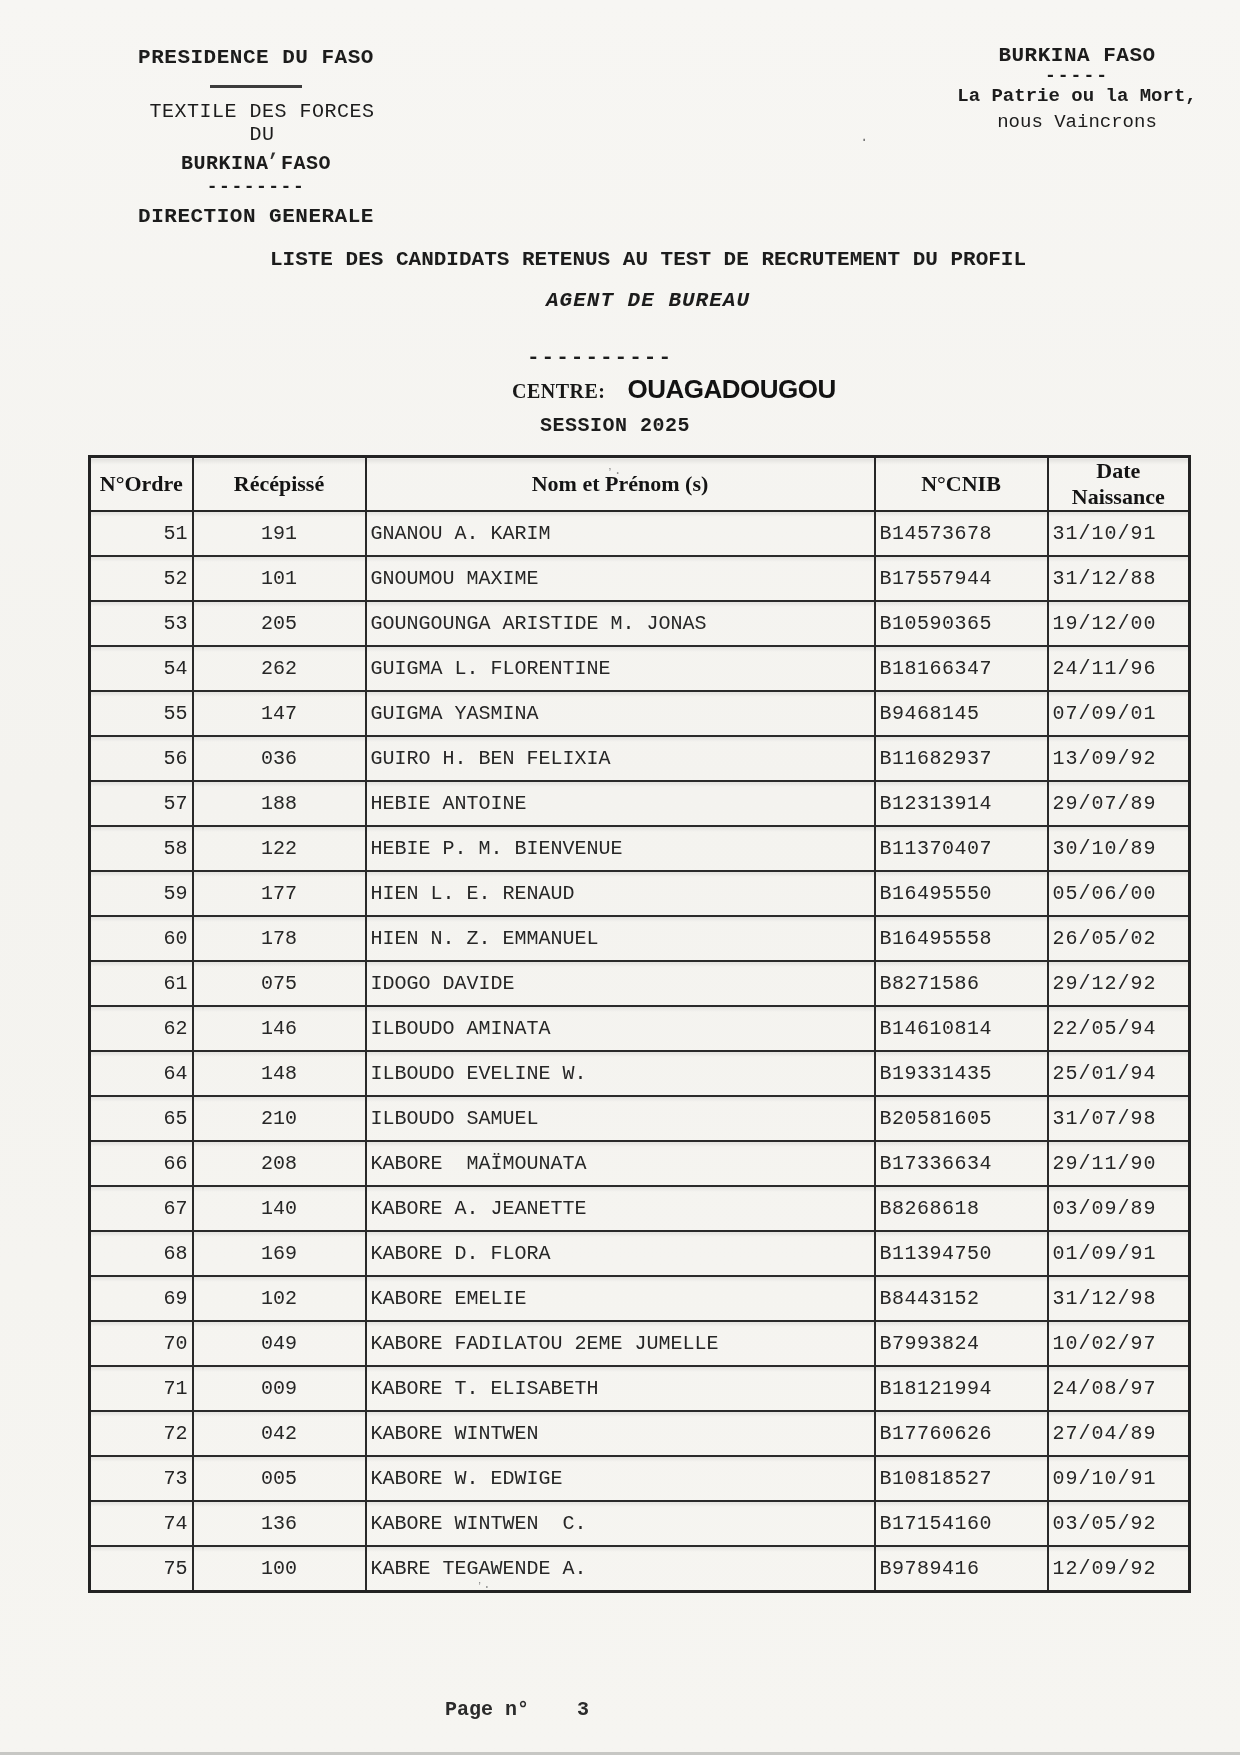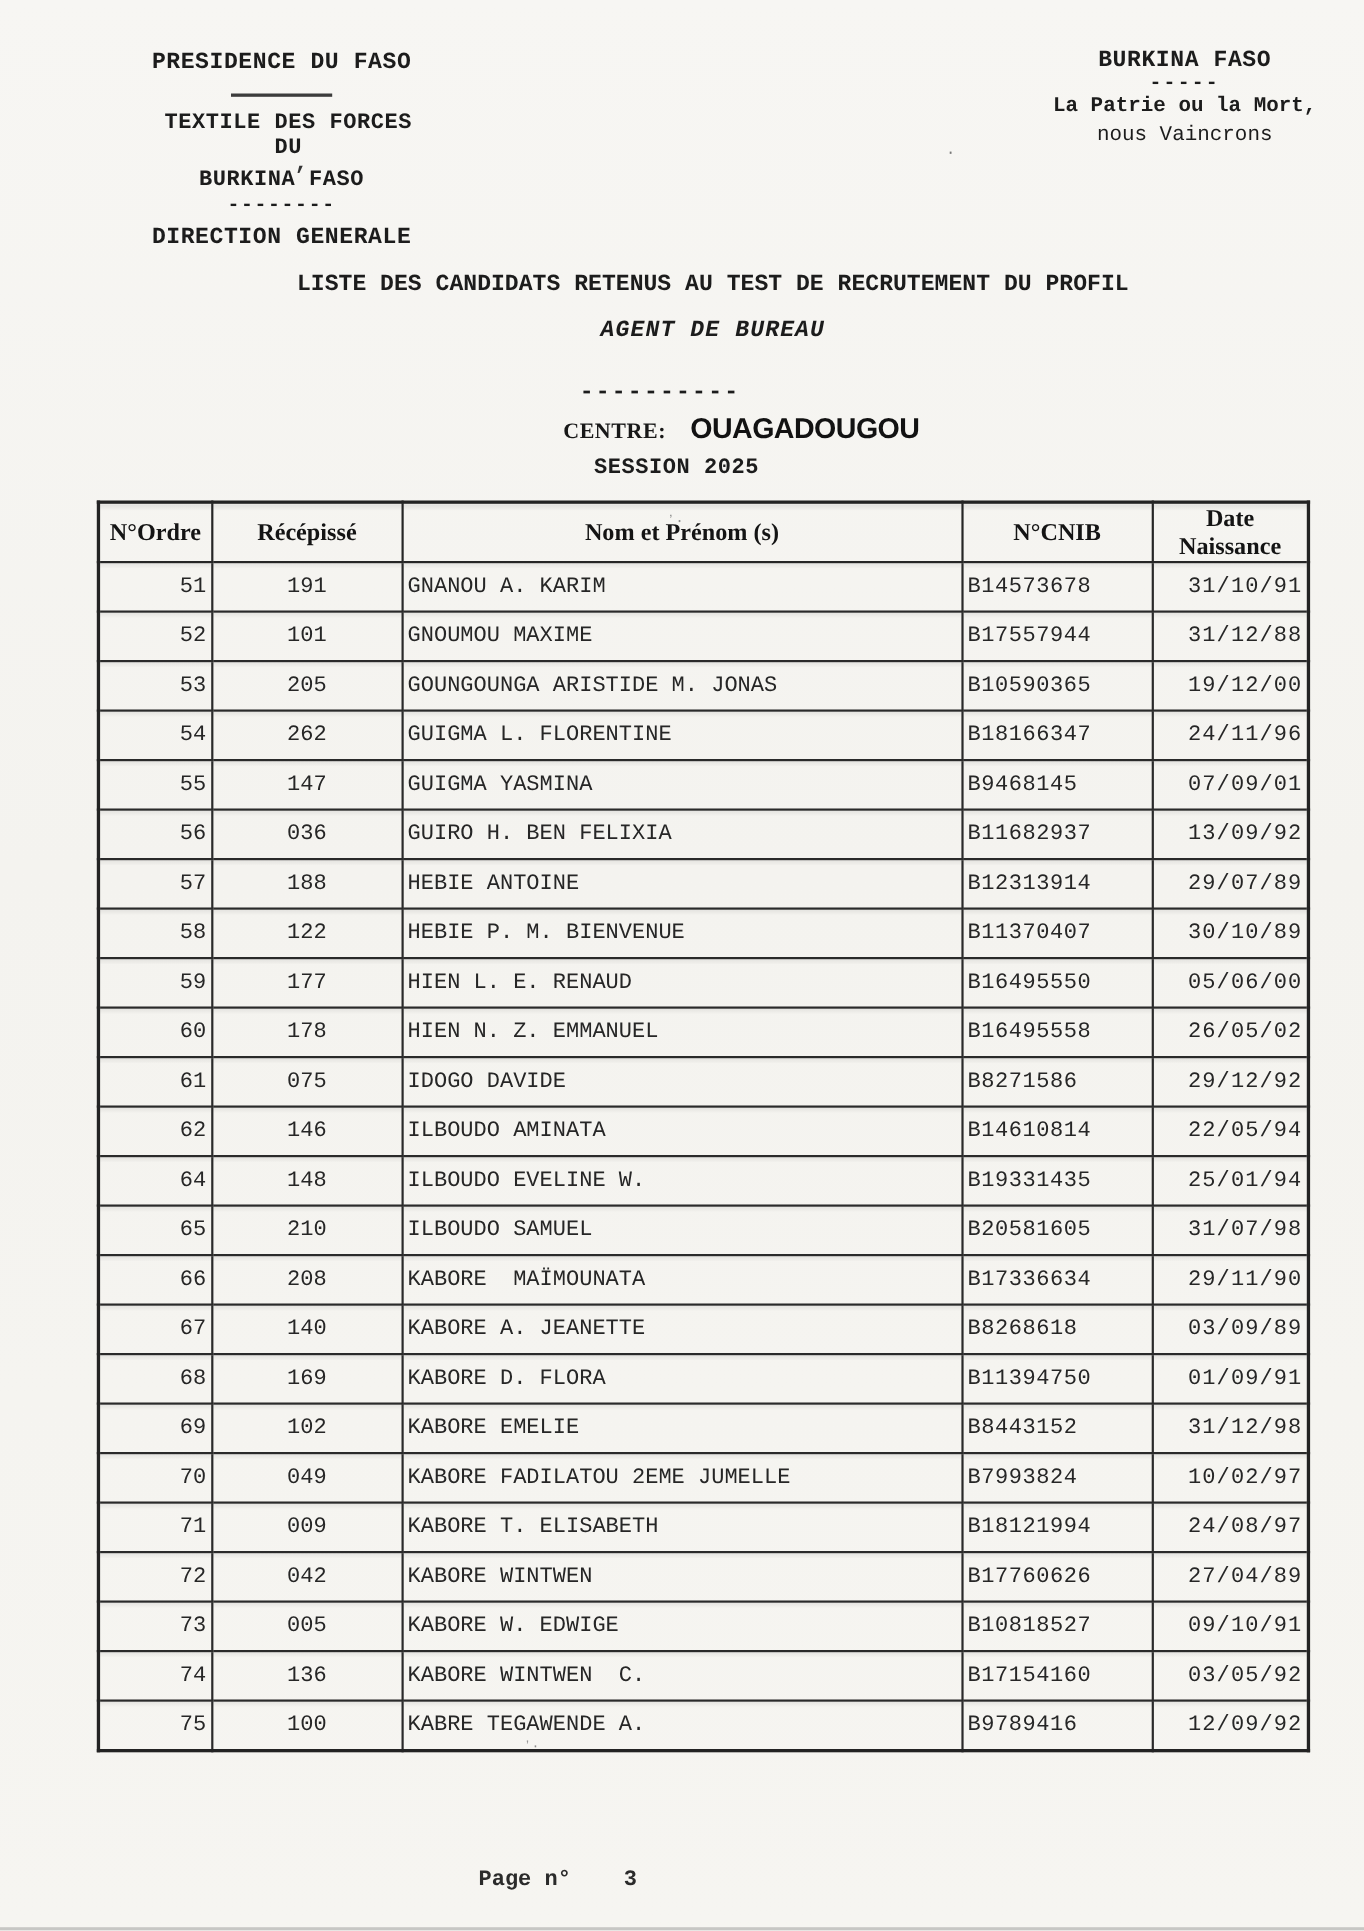--- a/index.html
+++ b/index.html
@@ -9,21 +9,21 @@
     margin:0 auto;
     background:linear-gradient(180deg,#f7f6f3 0%, #f4f3ef 45%, #f6f5f1 100%);
     font-family:"Liberation Mono","DejaVu Sans Mono",monospace;
     color:#1c1c1c;
     overflow:hidden;
   }
   
   .hdr-left { position:absolute; left:120px; top:46px; width:272px; text-align:center; }
   .hdr-left .l1 { font-size:21px; font-weight:700; letter-spacing:0.5px; }
   .hdr-left .underline { width:92px; height:3px; background:#3c3c3c; margin:16px auto 12px auto; }
-  .hdr-left .l2 { font-size:20px; font-weight:700; letter-spacing:0.5px;margin-left:12px; }
+  .hdr-left .l2 { font-size:20px; font-weight:400; letter-spacing:0.5px;margin-left:12px; }
   .hdr-left .l3 { font-size:20px; font-weight:700; letter-spacing:0.5px; margin-top:6px; }
   .hdr-left .dashes { font-size:18px; font-weight:700; letter-spacing:1.5px; line-height:16px; margin-top:4px; }
   .hdr-left .l4 { font-size:21px; font-weight:700; letter-spacing:0.5px; margin-top:10px; }
 
   .hdr-right { position:absolute; left:952px; top:44px; width:250px; text-align:center; }
   .hdr-right .l1 { font-size:21px; font-weight:700; letter-spacing:0.5px; }
   .hdr-right .dashes { font-size:18px; font-weight:800; letter-spacing:2px; line-height:14px; margin-top:2px; }
   .hdr-right .l2 { font-size:19px; font-weight:700; margin-top:2px; white-space:nowrap; }
   .hdr-right .l3 { font-size:19px; font-weight:400; margin-top:4px; }
 
@@ -53,24 +53,24 @@
   }
   table.cand td {
     border:2px solid #2a2a2a; height:43px; padding:0 4px;
     font-size:20px; color:#262626; overflow:hidden;
     background-image:linear-gradient(to bottom, rgba(110,110,110,0.12), rgba(110,110,110,0) 5px);
   }
   td.c-ordre { text-align:right; padding-right:8px; }
   td.c-rec   { text-align:center; }
   td.c-nom   { text-align:left; padding-left:11px; white-space:pre; }
   td.c-cnib  { text-align:left; padding-left:13px; letter-spacing:0.5px; }
-  td.c-date  { text-align:right; letter-spacing:1px; }
-
-  
-  .footer { position:absolute; left:435px; top:1698px; display:flex; gap:48px;
+  td.c-date  { text-align:left; letter-spacing:1px; }
+
+  
+  .footer { position:absolute; left:445px; top:1698px; display:flex; gap:48px;
             font-size:20px; font-weight:700; color:#2b2b2b; }
 
   
   .artifact { position:absolute; pointer-events:none; }
   .a-comma { left:268px; top:138px; font-size:20px; font-weight:700; color:#333; }
   .a-tick-header { left:606px; top:466px; font-size:13px; color:#8d8d8d; }
   .a-tick-row { left:476px; top:1581px; font-size:12px; color:#8d8d8d; }
   .a-dot { left:860px; top:132px; font-size:14px; color:#777; }
   .scan-bottom { position:absolute; left:0; bottom:0; width:100%; height:3px; background:#c7c7c4; }
 </style>

